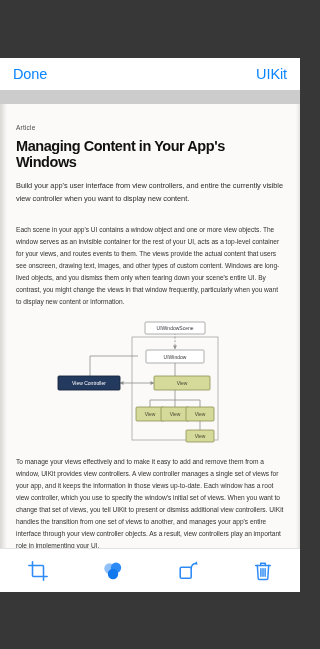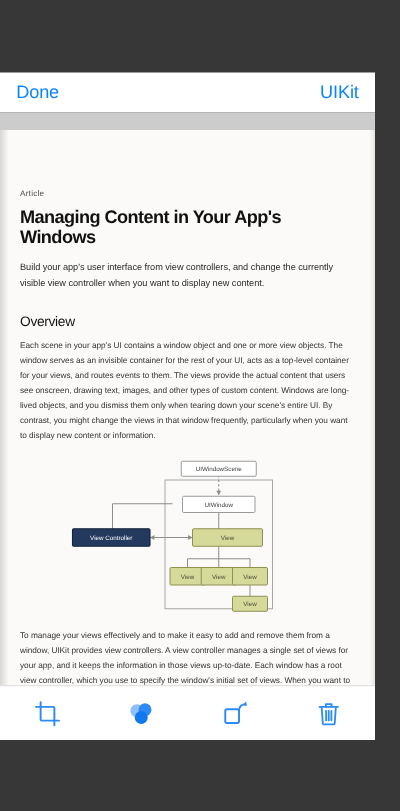--- a/index.html
+++ b/index.html
@@ -87,21 +87,20 @@
     content: "";
     position: absolute;
     right: 0; top: 0;
     width: 4px; height: 100%;
     background: linear-gradient(to left, #e6e4e1, #fbfaf8);
   }
   .doc {
     position: relative;
     padding: 20px 16px 0 16px;
     color: #1c1c1c;
-    margin-top: 28px;
   }
 
   .eyebrow {
     font-size: 6.5px;
     color: #4a4a4a;
     letter-spacing: 0.2px;
     margin: 0 0 7px 0;
   }
   .doc-title {
     font-size: 14.5px;
@@ -192,23 +191,22 @@
     <button class="nav-btn">UIKit</button>
   </div>
 
   <div class="gray-band"></div>
 
   <div class="page-photo">
     <div class="doc">
 
       <div class="eyebrow">Article</div>
       <h1 class="doc-title">Managing Content in Your App's Windows</h1>
-      <p class="doc-abstract">Build your app's user interface from view controllers, and change the currently visible view controller when you want to display new content.</p>
-
-      <h2 class="section-title">Overview</h2>
+      <p class="doc-abstract">Build your app's user interface from view controllers, and entire the currently visible view controller when you want to display new content.</p>
+
       <p class="doc-para">Each scene in your app's UI contains a window object and one or more view objects. The window serves as an invisible container for the rest of your UI, acts as a top-level container for your views, and routes events to them. The views provide the actual content that users see onscreen, drawing text, images, and other types of custom content. Windows are long-lived objects, and you dismiss them only when tearing down your scene's entire UI. By contrast, you might change the views in that window frequently, particularly when you want to display new content or information.</p>
 
       <div class="diagram-wrap">
         <svg class="diagram" width="200" height="125" viewBox="0 0 200 125">
 
           <rect x="82" y="18" width="86" height="103" fill="none" stroke="#a5a5a5" stroke-width="0.8"></rect>
 
           <g stroke="#8d8d8d" stroke-width="0.8" fill="none">
             <path d="M125 14 L125 30" stroke-dasharray="2,1.6"></path>
             <path d="M125 44 L125 57"></path>

